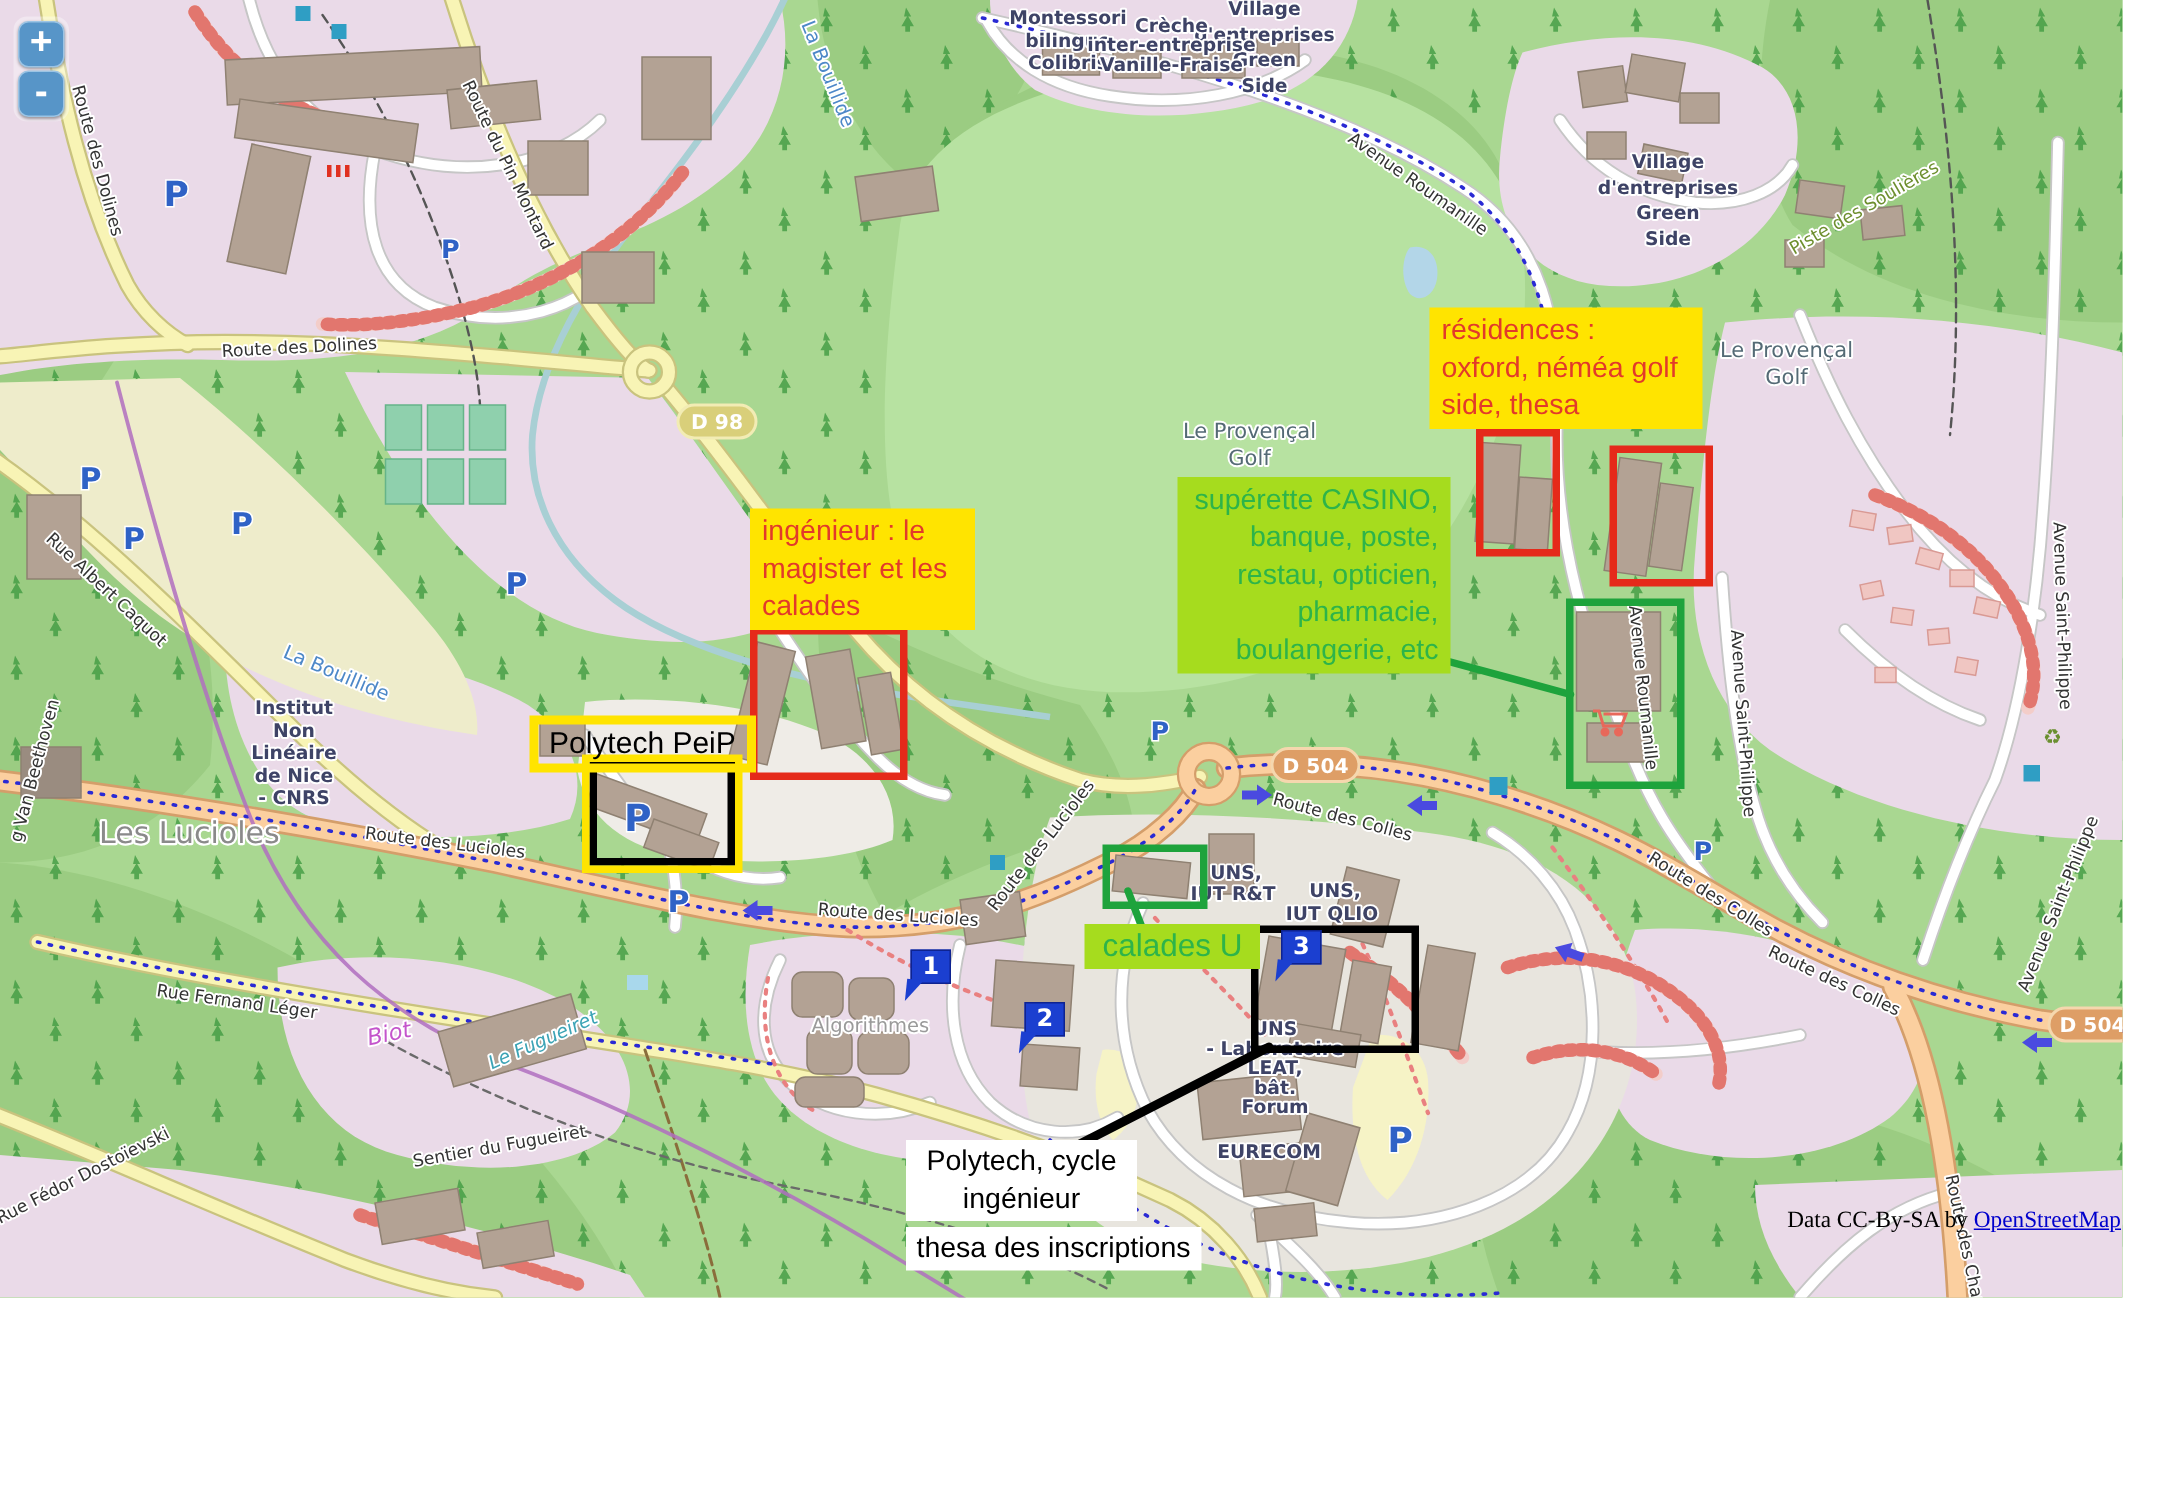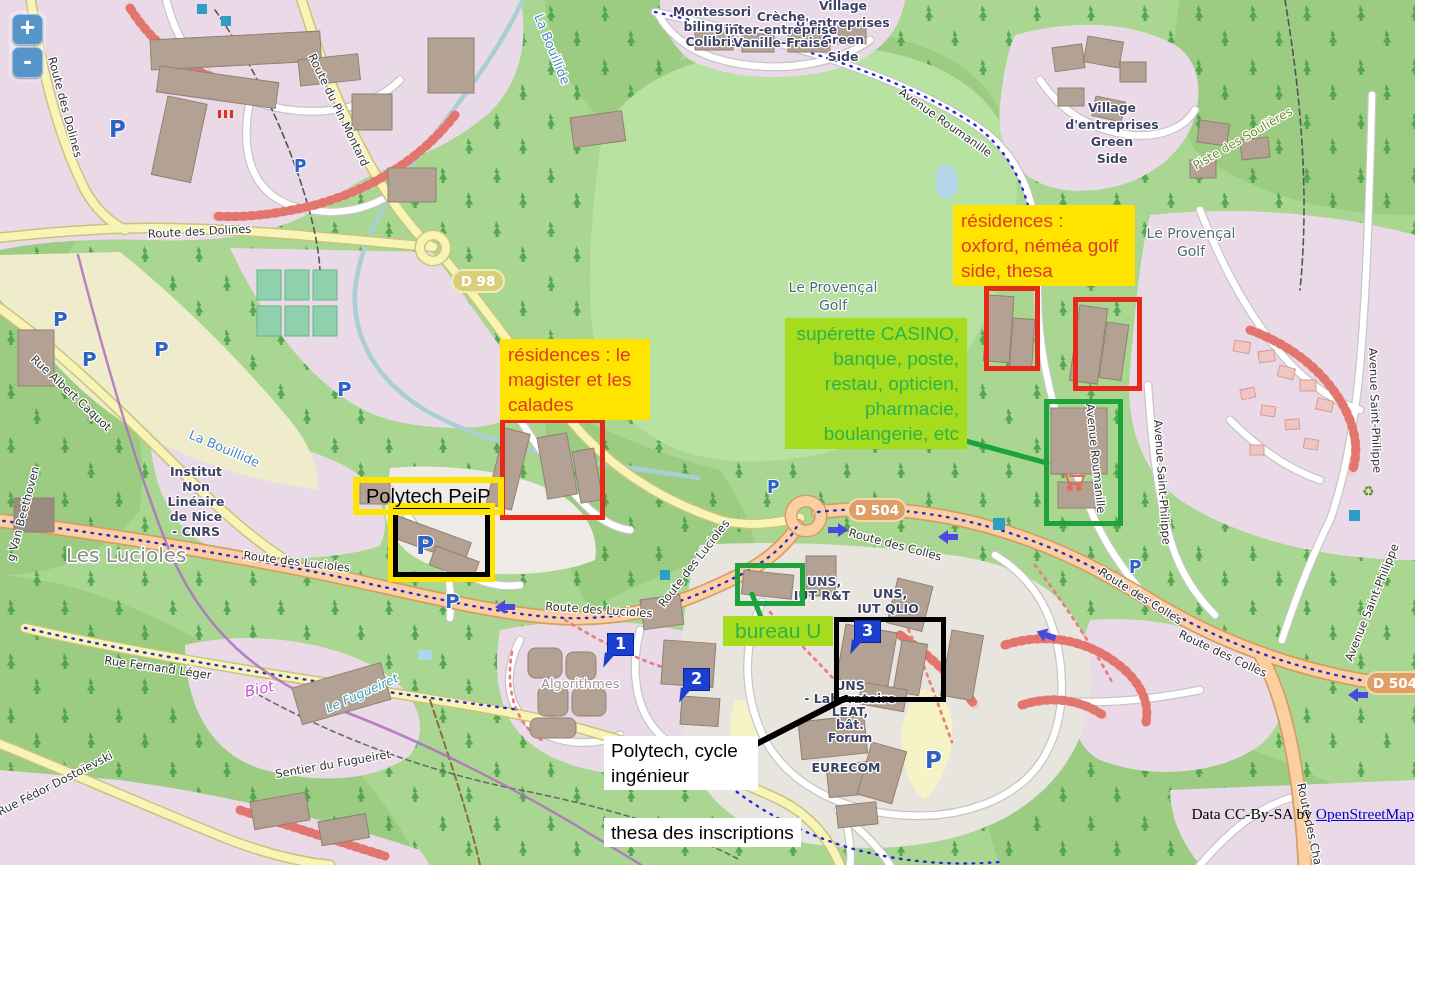--- a/index.html
+++ b/index.html
@@ -469,31 +469,31 @@
 <div class="rect rect-red" style="left:984px;top:286px;width:56px;height:85px;"></div>
 <div class="rect rect-red" style="left:1073px;top:297px;width:69px;height:94px;"></div>
 <div class="rect rect-green" style="left:1044px;top:399px;width:79px;height:127px;"></div>
 <div class="rect rect-green" style="left:735px;top:563px;width:70px;height:43px;"></div>
 <div class="rect rect-blackyellow" style="left:393px;top:508px;width:97px;height:69px;"></div>
 <div class="rect rect-black" style="left:834px;top:617px;width:112px;height:85px;"></div>
 
 <div class="ann ann-yellow" style="left:953px;top:205px;width:166px;">résidences :
 oxford, néméa golf
 side, thesa</div>
-<div class="ann ann-yellow" style="left:500px;top:339px;width:134px;">résidences : le
+<div class="ann ann-yellow" style="left:500px;top:339px;width:134px;">ingénieur : le
 magister et les
 calades</div>
 <div class="ann ann-green" style="left:785px;top:318px;width:166px;">supérette CASINO,
 banque, poste,
 restau, opticien,
 pharmacie,
 boulangerie, etc</div>
-<div class="ann ann-green" style="left:723px;top:616px;font-size:21px;padding:1px 12px;">bureau U</div>
+<div class="ann ann-green" style="left:723px;top:616px;font-size:21px;padding:1px 12px;">calades U</div>
 <div class="ann ann-peip" style="left:353px;top:477px;">Polytech PeiP</div>
-<div class="ann ann-white" style="left:604px;top:736px;width:140px;">Polytech, cycle
+<div class="ann ann-white" style="left:604px;top:760px;width:140px;text-align:center;">Polytech, cycle
 ingénieur</div>
 <div class="ann ann-white" style="left:604px;top:818px;">thesa des inscriptions</div>
 
 <div class="marker" style="left:607px;top:633px;">1</div>
 <div class="marker" style="left:683px;top:668px;">2</div>
 <div class="marker" style="left:854px;top:620px;">3</div>
 
 <div class="zoomctl">
   <div class="zoombtn">+</div>
   <div class="zoombtn">-</div>

